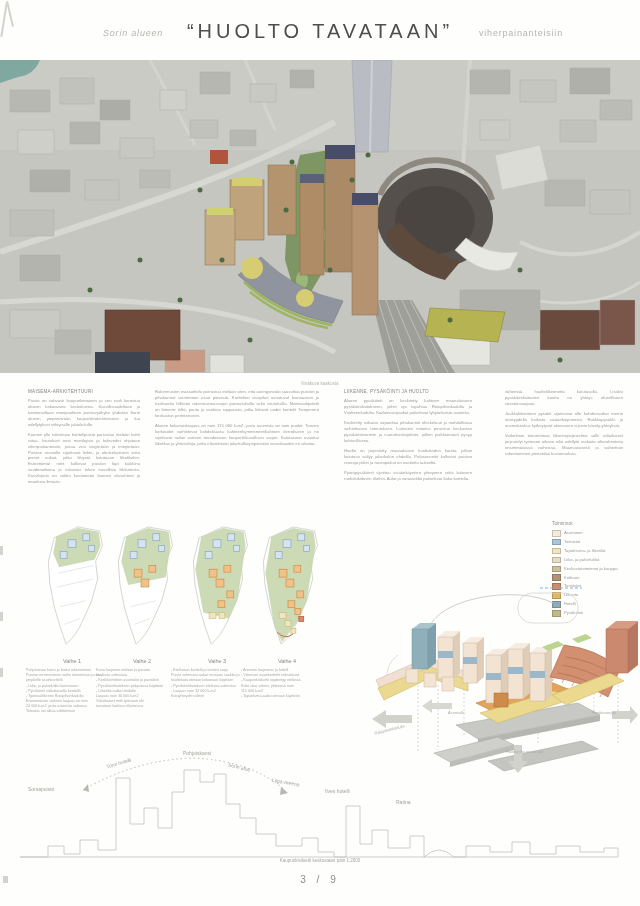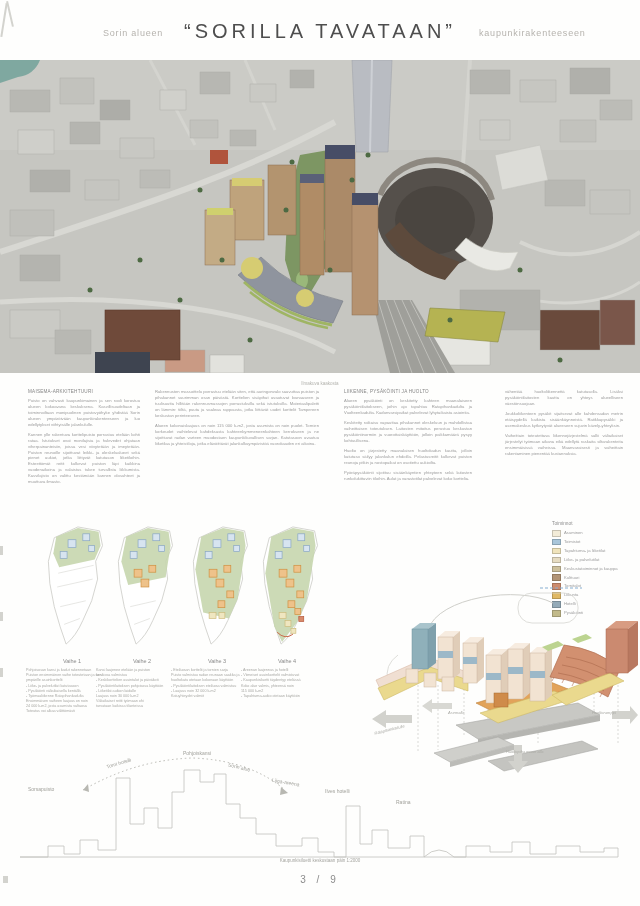--- a/index.html
+++ b/index.html
@@ -1,20 +1,20 @@
 <!DOCTYPE html>
 <html><head>
 <meta charset="utf-8">
 <style>
   html,body{margin:0;padding:0;background:#9a9a9a;}
   .page{position:relative;width:640px;height:906px;margin:0 auto;background:#fefefd;
         font-family:"Liberation Sans",sans-serif;overflow:hidden;}
   
   .hdr-side{position:absolute;font-size:9px;color:#b6b3ae;letter-spacing:.8px;}
-  .hdr-left{left:103px;top:28px;}
+  .hdr-left{left:103px;top:28px;font-style:italic;}
   .hdr-right{left:479px;top:28px;}
   .hdr-title{position:absolute;left:0;right:0;top:20px;text-align:center;
              font-size:20px;font-weight:400;color:#4e4e4e;letter-spacing:4px;margin:0;}
   
   .aerial{position:absolute;left:0;top:60px;width:640px;height:313px;display:block;}
   .aerial-caption{position:absolute;left:0;right:0;top:381px;text-align:center;
                   font-size:4.5px;color:#b3b3ae;}
   
   .col{position:absolute;top:389px;color:#9c9c9c;}
   .col h2{font-size:4.6px;font-weight:400;color:#858585;letter-spacing:.25px;margin:0 0 4px 0;}
@@ -54,22 +54,22 @@
 <div class="page">
 
   <div class="mark" style="left:3px;top:3px;width:1.5px;height:34px;transform:rotate(9deg);"></div>
   <div class="mark" style="left:9px;top:1px;width:1.5px;height:26px;transform:rotate(-13deg);"></div>
   <div class="mark" style="left:0;top:546px;width:3px;height:9px;"></div>
   <div class="mark" style="left:0;top:612px;width:3px;height:9px;"></div>
   <div class="mark" style="left:0;top:668px;width:3px;height:9px;"></div>
   <div class="mark" style="left:3px;top:876px;width:5px;height:7px;"></div>
 
   <span class="hdr-side hdr-left">Sorin alueen</span>
-  <h1 class="hdr-title">“SORILLA TAVATAAN”</h1>
-  <span class="hdr-side hdr-right">kaupunkirakenteeseen</span>
+  <h1 class="hdr-title">“HUOLTO TAVATAAN”</h1>
+  <span class="hdr-side hdr-right">viherpainanteisiin</span>
 
   <svg class="aerial" viewBox="0 0 640 313" preserveAspectRatio="none">
     <rect width="640" height="313" fill="#c6c6c1"></rect>
     <rect width="640" height="90" fill="#d0d0cb" opacity=".5"></rect>
 
     <path d="M0,0 h40 q-6,15 -22,17 L0,23 Z" fill="#7fa8a0"></path>
 
     <path d="M0,192 C120,152 225,122 335,62" stroke="#d8d8d3" stroke-width="6" fill="none"></path>
     <path d="M0,242 C140,232 260,252 335,292" stroke="#d8d8d3" stroke-width="5" fill="none"></path>
     <path d="M470,0 L462,120" stroke="#d4d4cf" stroke-width="4" fill="none"></path>

